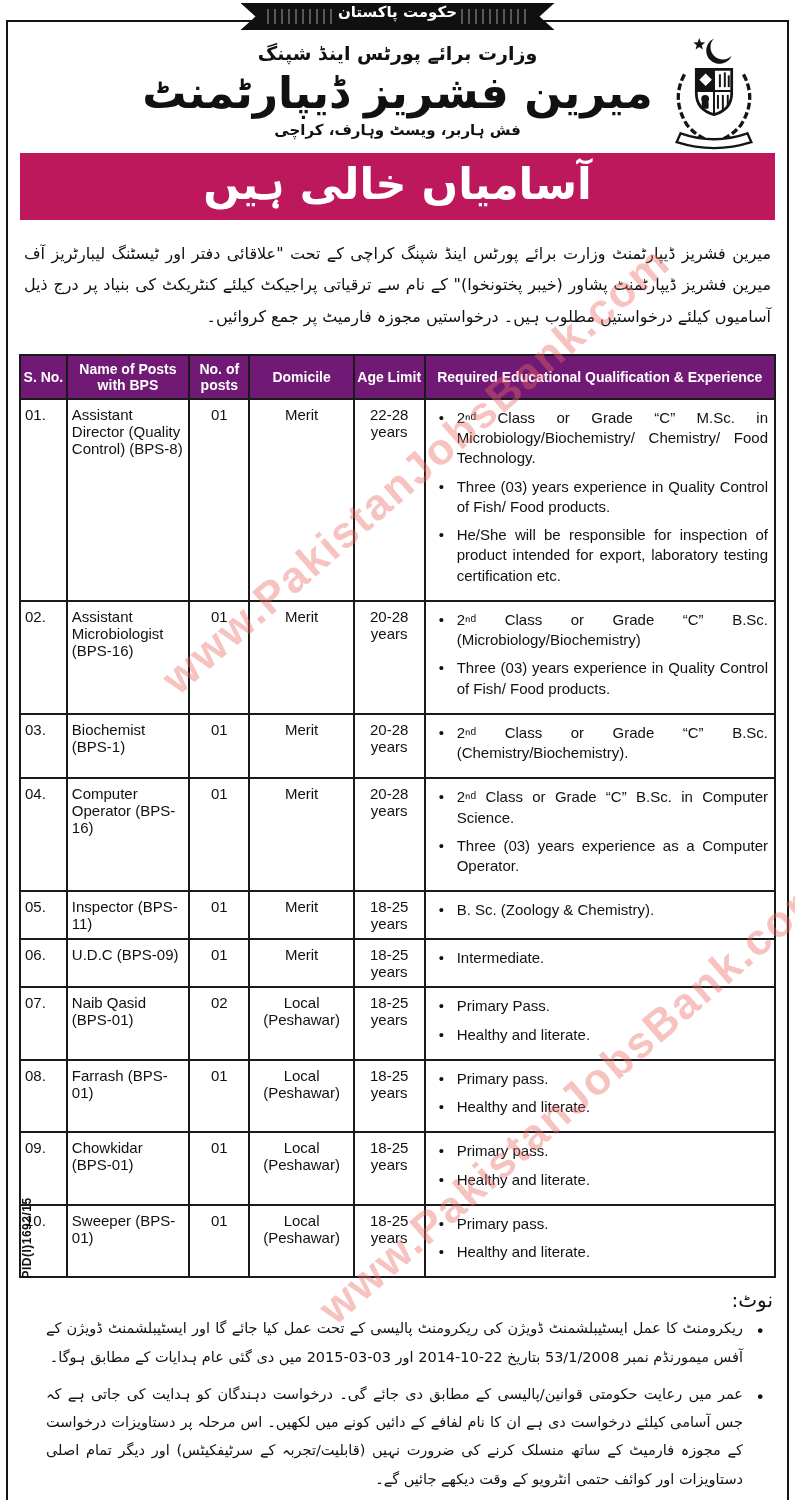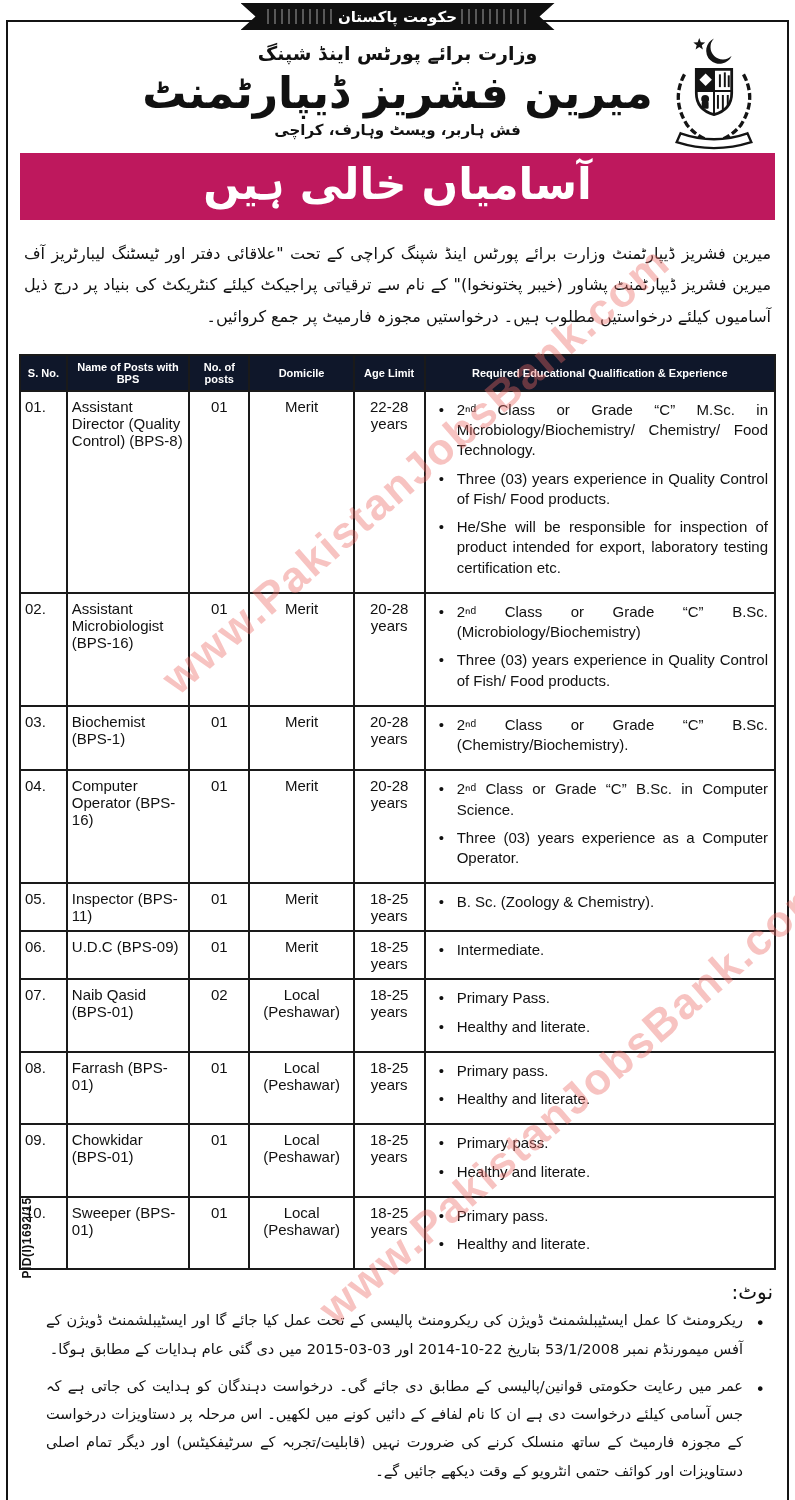--- a/index.html
+++ b/index.html
@@ -6,21 +6,21 @@
   body{width:795px;position:relative;font-family:"Liberation Sans","DejaVu Sans",sans-serif;color:#111;}
   .urdu{font-family:"DejaVu Sans",sans-serif;}
 
   
   .ad-frame{position:relative;margin:20px 6px 0 6px;border:2px solid #141414;background:#fff;}
 
   
   .ribbon{position:absolute;top:-19px;left:50%;transform:translateX(-50%);width:314px;height:27px;
     background:#101010;color:#fff;z-index:3;
     clip-path:polygon(0 0,100% 0,calc(100% - 15px) 50%,100% 100%,0 100%,15px 50%);
-    display:flex;align-items:center;justify-content:center;}
+    display:flex;align-items:flex-start;justify-content:center;}
   .ribbon .rb-stripes{position:absolute;top:6px;bottom:6px;width:68px;
     background:repeating-linear-gradient(90deg,#6a6a6a 0 2px,#101010 2px 7px);opacity:.8;}
   .ribbon .rb-l{left:26px;} .ribbon .rb-r{right:26px;}
   .ribbon-text{position:relative;font-size:15px;font-weight:bold;z-index:1;}
 
   
   .header{position:relative;padding:16px 10px 4px 10px;text-align:center;}
   .ministry{font-size:19px;font-weight:bold;margin-top:4px;}
   .department{font-size:44px;font-weight:900;line-height:1.15;margin:4px 0 2px 0;letter-spacing:-1px;}
   .address{font-size:15px;font-weight:bold;margin-bottom:4px;}
@@ -31,21 +31,21 @@
     padding:6px 0 10px 0;}
   .vacancy-banner .urdu{font-size:43px;font-weight:900;line-height:1.2;}
 
   
   .intro{direction:rtl;text-align:justify;font-size:16px;line-height:1.95;padding:2px 16px 6px 16px;font-weight:500;}
 
   
   table.posts{width:calc(100% - 22px);margin:2px 11px 10px 11px;border-collapse:collapse;
     border:2px solid #1a1a1a;}
   table.posts th,table.posts td{border:2px solid #1a1a1a;vertical-align:top;}
-  table.posts th{background:#0f172a;color:#fff;font-size:11px;font-weight:bold;padding:5px 2px;text-align:center;vertical-align:middle;}
+  table.posts th{background:#701a75;color:#fff;font-size:14px;font-weight:bold;padding:5px 2px;text-align:center;vertical-align:middle;}
   table.posts td{font-size:15px;padding:6px 4px;}
   td.c0{width:6.2%;text-align:left;padding-left:8px;}
   td.c1{width:16.2%;text-align:left;padding-left:7px;}
   td.c2{width:8%;text-align:center;}
   td.c3{width:13.8%;text-align:center;}
   td.c4{width:9.4%;text-align:center;}
   td.c5{width:46.4%;}
   ul.quals{list-style:none;margin:0;padding:0;}
   ul.quals li{position:relative;padding-left:27px;margin:2px 2px 8px 0;text-align:justify;line-height:1.35;}
   ul.quals li::before{content:"\2022";position:absolute;left:9px;top:0;}

